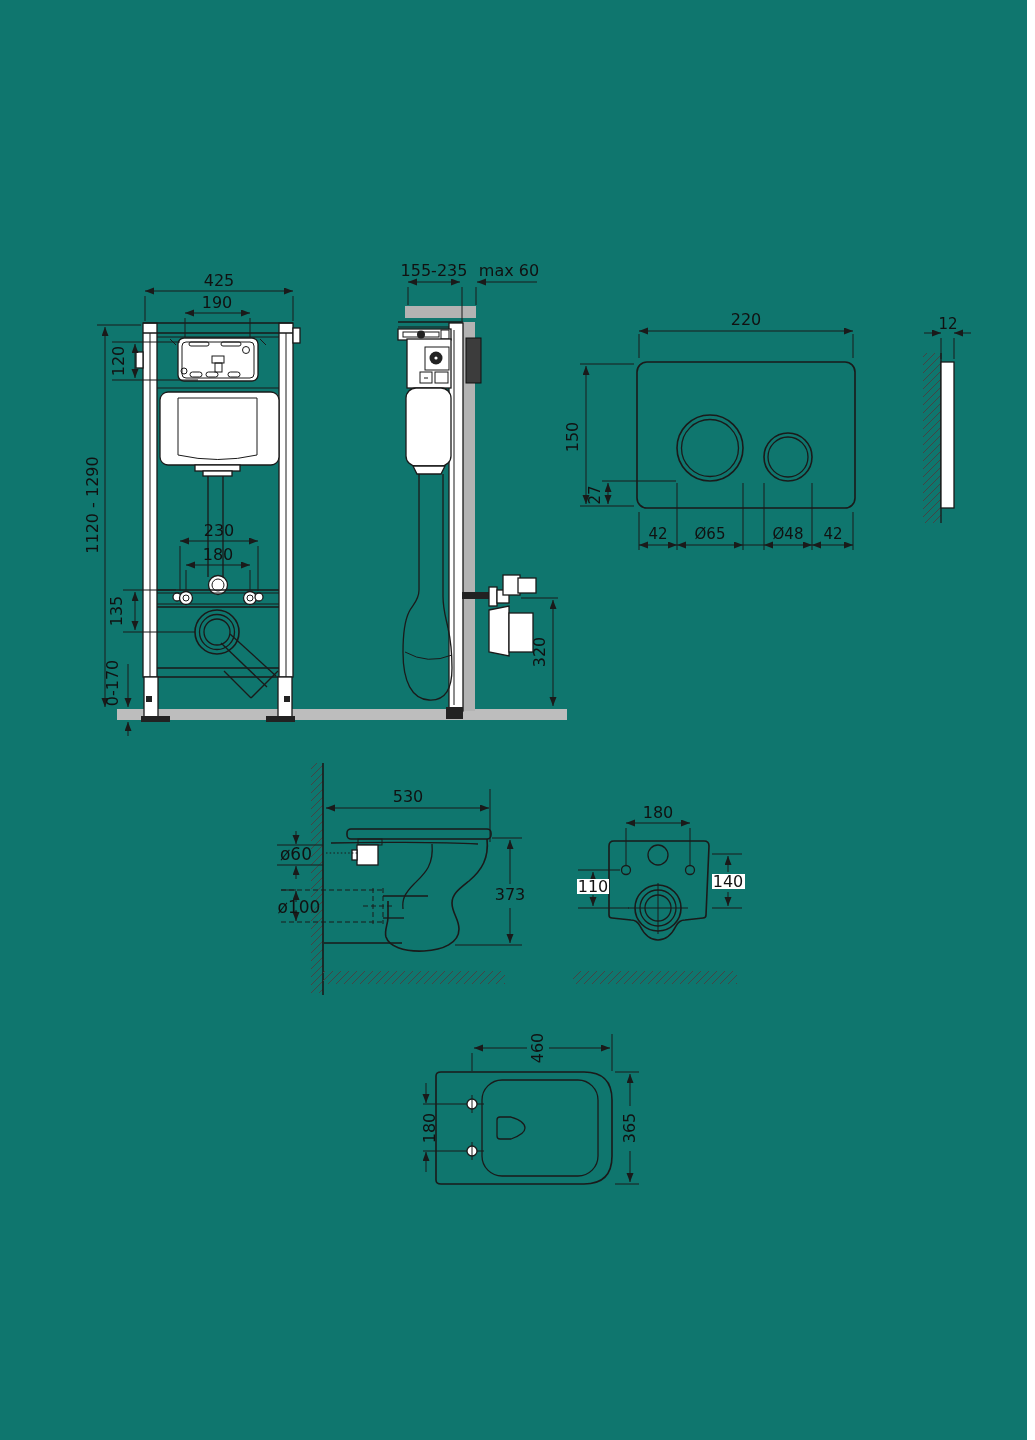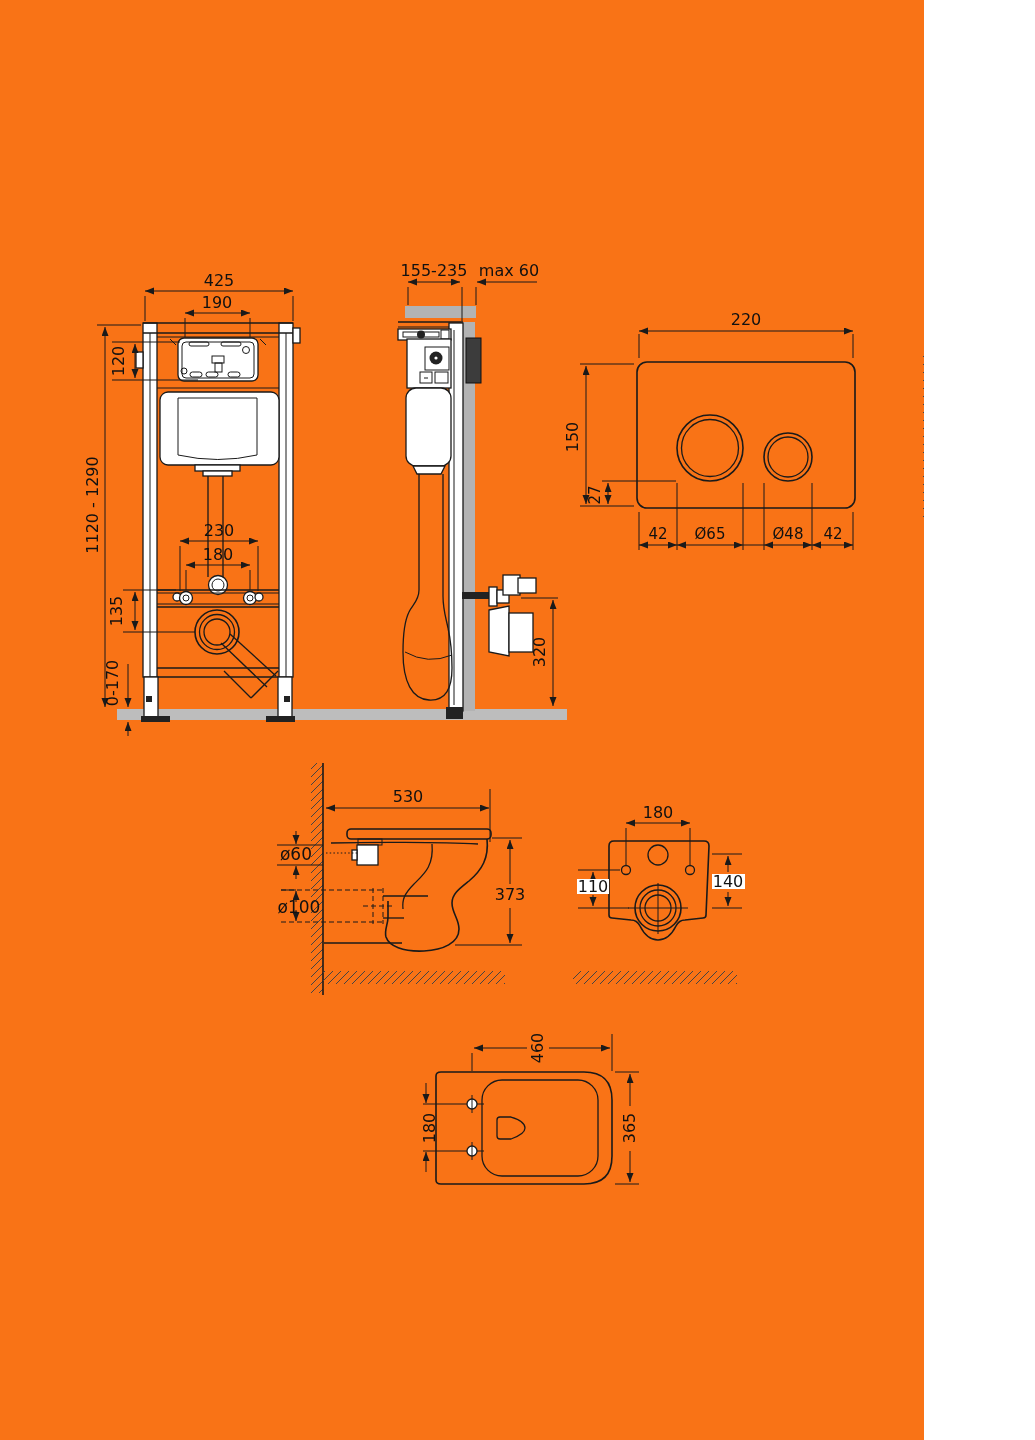--- a/index.html
+++ b/index.html
@@ -1,16 +1,16 @@
 <!DOCTYPE html>
 <html><head>
 <meta charset="utf-8">
 <style>
   html,body{margin:0;padding:0;background:#ffffff;}
-  #canvas{position:relative;width:924px;height:1440px;background:#f97316;overflow:hidden;}
+  #canvas{position:relative;width:1027px;height:1440px;background:#0f766e;overflow:hidden;}
   svg{display:block;}
   text{font-family:"DejaVu Sans",sans-serif;fill:#111;}
   .d16{font-size:16px;}
   .d15{font-size:15px;}
   .d17{font-size:17px;}
   .ln{stroke:#1a1a1a;stroke-width:1.3;fill:none;}
   .lt{stroke:#1a1a1a;stroke-width:1;fill:none;}
   .hv{stroke:#1a1a1a;stroke-width:1.6;fill:none;}
   .wf{fill:#ffffff;stroke:#1a1a1a;stroke-width:1.3;}
   .dk{fill:#222;stroke:none;}

